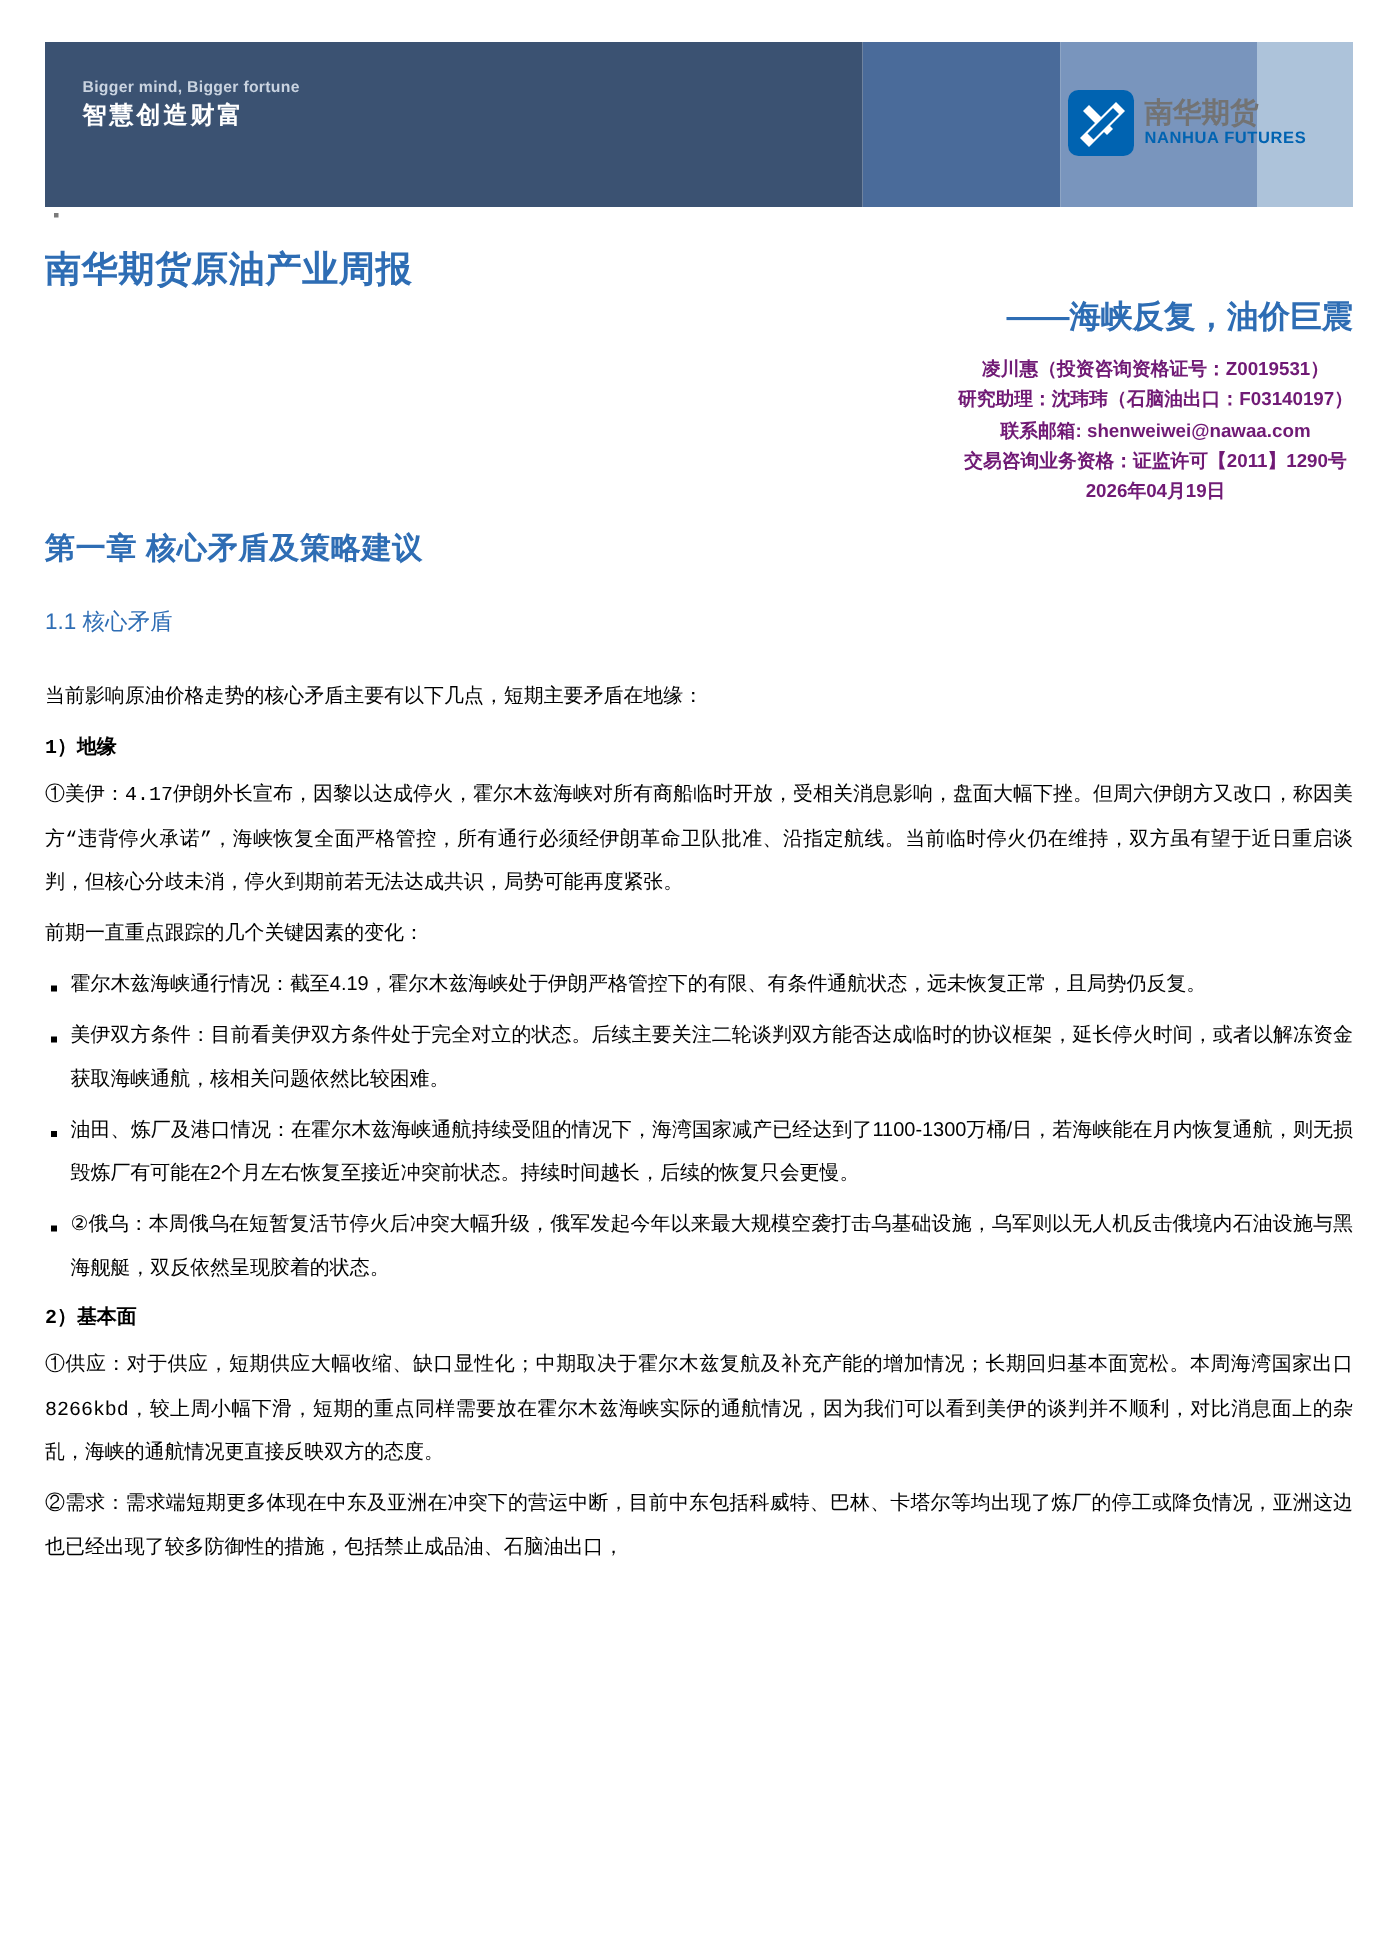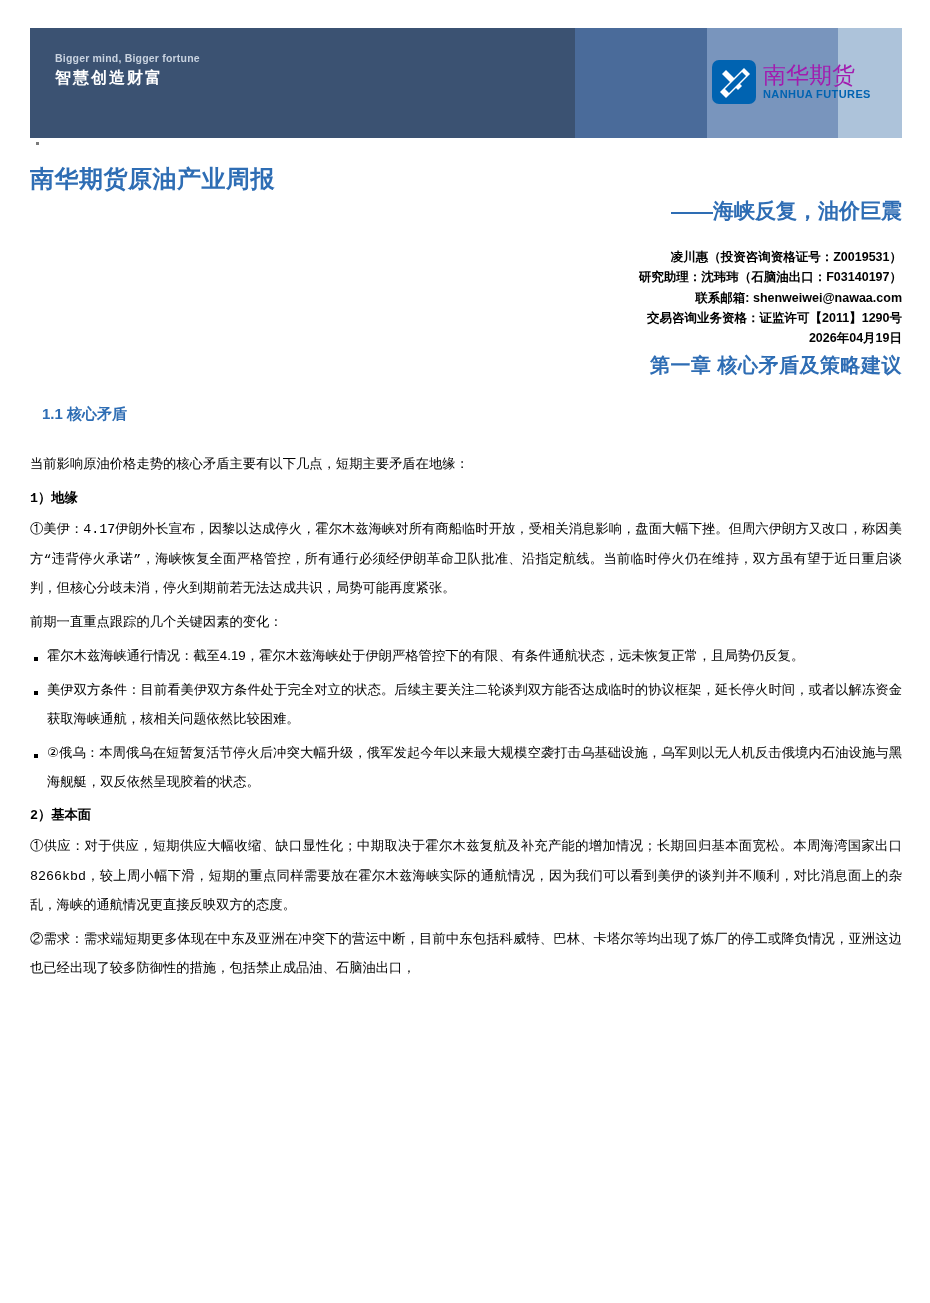--- a/index.html
+++ b/index.html
@@ -73,23 +73,23 @@
     height: 44px;
     background: #0063b1;
     border-radius: 7px;
     position: relative;
     overflow: hidden;
     flex: 0 0 auto;
   }
   .logo-mark svg { display: block; }
   .logo-text { line-height: 1; }
   .logo-cn {
-    color: #a21caf;
-    font-size: 23px;
-    font-weight: normal;
+    color: #737373;
+    font-size: 19px;
+    font-weight: bold;
     letter-spacing: 0px;
     white-space: nowrap;
   }
   .logo-en {
     color: #0063b1;
     font-size: 11px;
     font-weight: bold;
     letter-spacing: 0.4px;
     margin-top: 2px;
     white-space: nowrap;
@@ -122,49 +122,48 @@
     font-size: 21px;
     font-weight: bold;
     color: #2e6db4;
     white-space: nowrap;
     margin-left: 20px;
   }
 
   .byline {
     position: absolute;
     right: 28px;
-    top: 247px;
-    text-align: right;
+    top: 236px;
+    text-align: center;
     font-size: 12.5px;
     font-weight: bold;
-    color: #000000;
+    color: #701a75;
     line-height: 1.62;
   }
   .byline div { white-space: nowrap; }
 
   
   .content {
     position: absolute;
     left: 30px;
     top: 352px;
     width: 872px;
   }
   .h1 {
     font-size: 20px;
     font-weight: bold;
     color: #2e6db4;
     letter-spacing: 0.5px;
     margin: 0 0 26px 0;
-    text-align: right;
   }
   .h2 {
     font-size: 15px;
-    font-weight: bold;
-    color: #2e6db4;
-    margin: 0 0 26px 12px;
+    font-weight: normal;
+    color: #2e6db4;
+    margin: 0 0 26px 0;
   }
   .para {
     font-size: 13.3px;
     color: #000000;
     line-height: 2.22;
     margin: 0 0 4px 0;
     text-align: justify;
     text-justify: inter-ideograph;
     font-family: Liberation Mono, monospace;
   }
@@ -238,18 +237,19 @@
   <div class="h1">第一章 核心矛盾及策略建议</div>
   <div class="h2">1.1 核心矛盾</div>
 
   <p class="para">当前影响原油价格走势的核心矛盾主要有以下几点，短期主要矛盾在地缘：</p>
   <p class="para bold">1）地缘</p>
   <p class="para">①美伊：4.17伊朗外长宣布，因黎以达成停火，霍尔木兹海峡对所有商船临时开放，受相关消息影响，盘面大幅下挫。但周六伊朗方又改口，称因美方“违背停火承诺”，海峡恢复全面严格管控，所有通行必须经伊朗革命卫队批准、沿指定航线。当前临时停火仍在维持，双方虽有望于近日重启谈判，但核心分歧未消，停火到期前若无法达成共识，局势可能再度紧张。</p>
   <p class="para">前期一直重点跟踪的几个关键因素的变化：</p>
 
   <p class="bullet">霍尔木兹海峡通行情况：截至4.19，霍尔木兹海峡处于伊朗严格管控下的有限、有条件通航状态，远未恢复正常，且局势仍反复。</p>
   <p class="bullet">美伊双方条件：目前看美伊双方条件处于完全对立的状态。后续主要关注二轮谈判双方能否达成临时的协议框架，延长停火时间，或者以解冻资金获取海峡通航，核相关问题依然比较困难。</p>
+  <p class="bullet">油田、炼厂及港口情况：在霍尔木兹海峡通航持续受阻的情况下，海湾国家减产已经达到了1100-1300万桶/日，若海峡能在月内恢复通航，则无损毁炼厂有可能在2个月左右恢复至接近冲突前状态。持续时间越长，后续的恢复只会更慢。</p>
   <p class="bullet">②俄乌：本周俄乌在短暂复活节停火后冲突大幅升级，俄军发起今年以来最大规模空袭打击乌基础设施，乌军则以无人机反击俄境内石油设施与黑海舰艇，双反依然呈现胶着的状态。</p>
 
   <p class="para bold">2）基本面</p>
   <p class="para">①供应：对于供应，短期供应大幅收缩、缺口显性化；中期取决于霍尔木兹复航及补充产能的增加情况；长期回归基本面宽松。本周海湾国家出口8266kbd，较上周小幅下滑，短期的重点同样需要放在霍尔木兹海峡实际的通航情况，因为我们可以看到美伊的谈判并不顺利，对比消息面上的杂乱，海峡的通航情况更直接反映双方的态度。</p>
   <p class="para">②需求：需求端短期更多体现在中东及亚洲在冲突下的营运中断，目前中东包括科威特、巴林、卡塔尔等均出现了炼厂的停工或降负情况，亚洲这边也已经出现了较多防御性的措施，包括禁止成品油、石脑油出口，</p>
 </div>
 
 </body></html>

